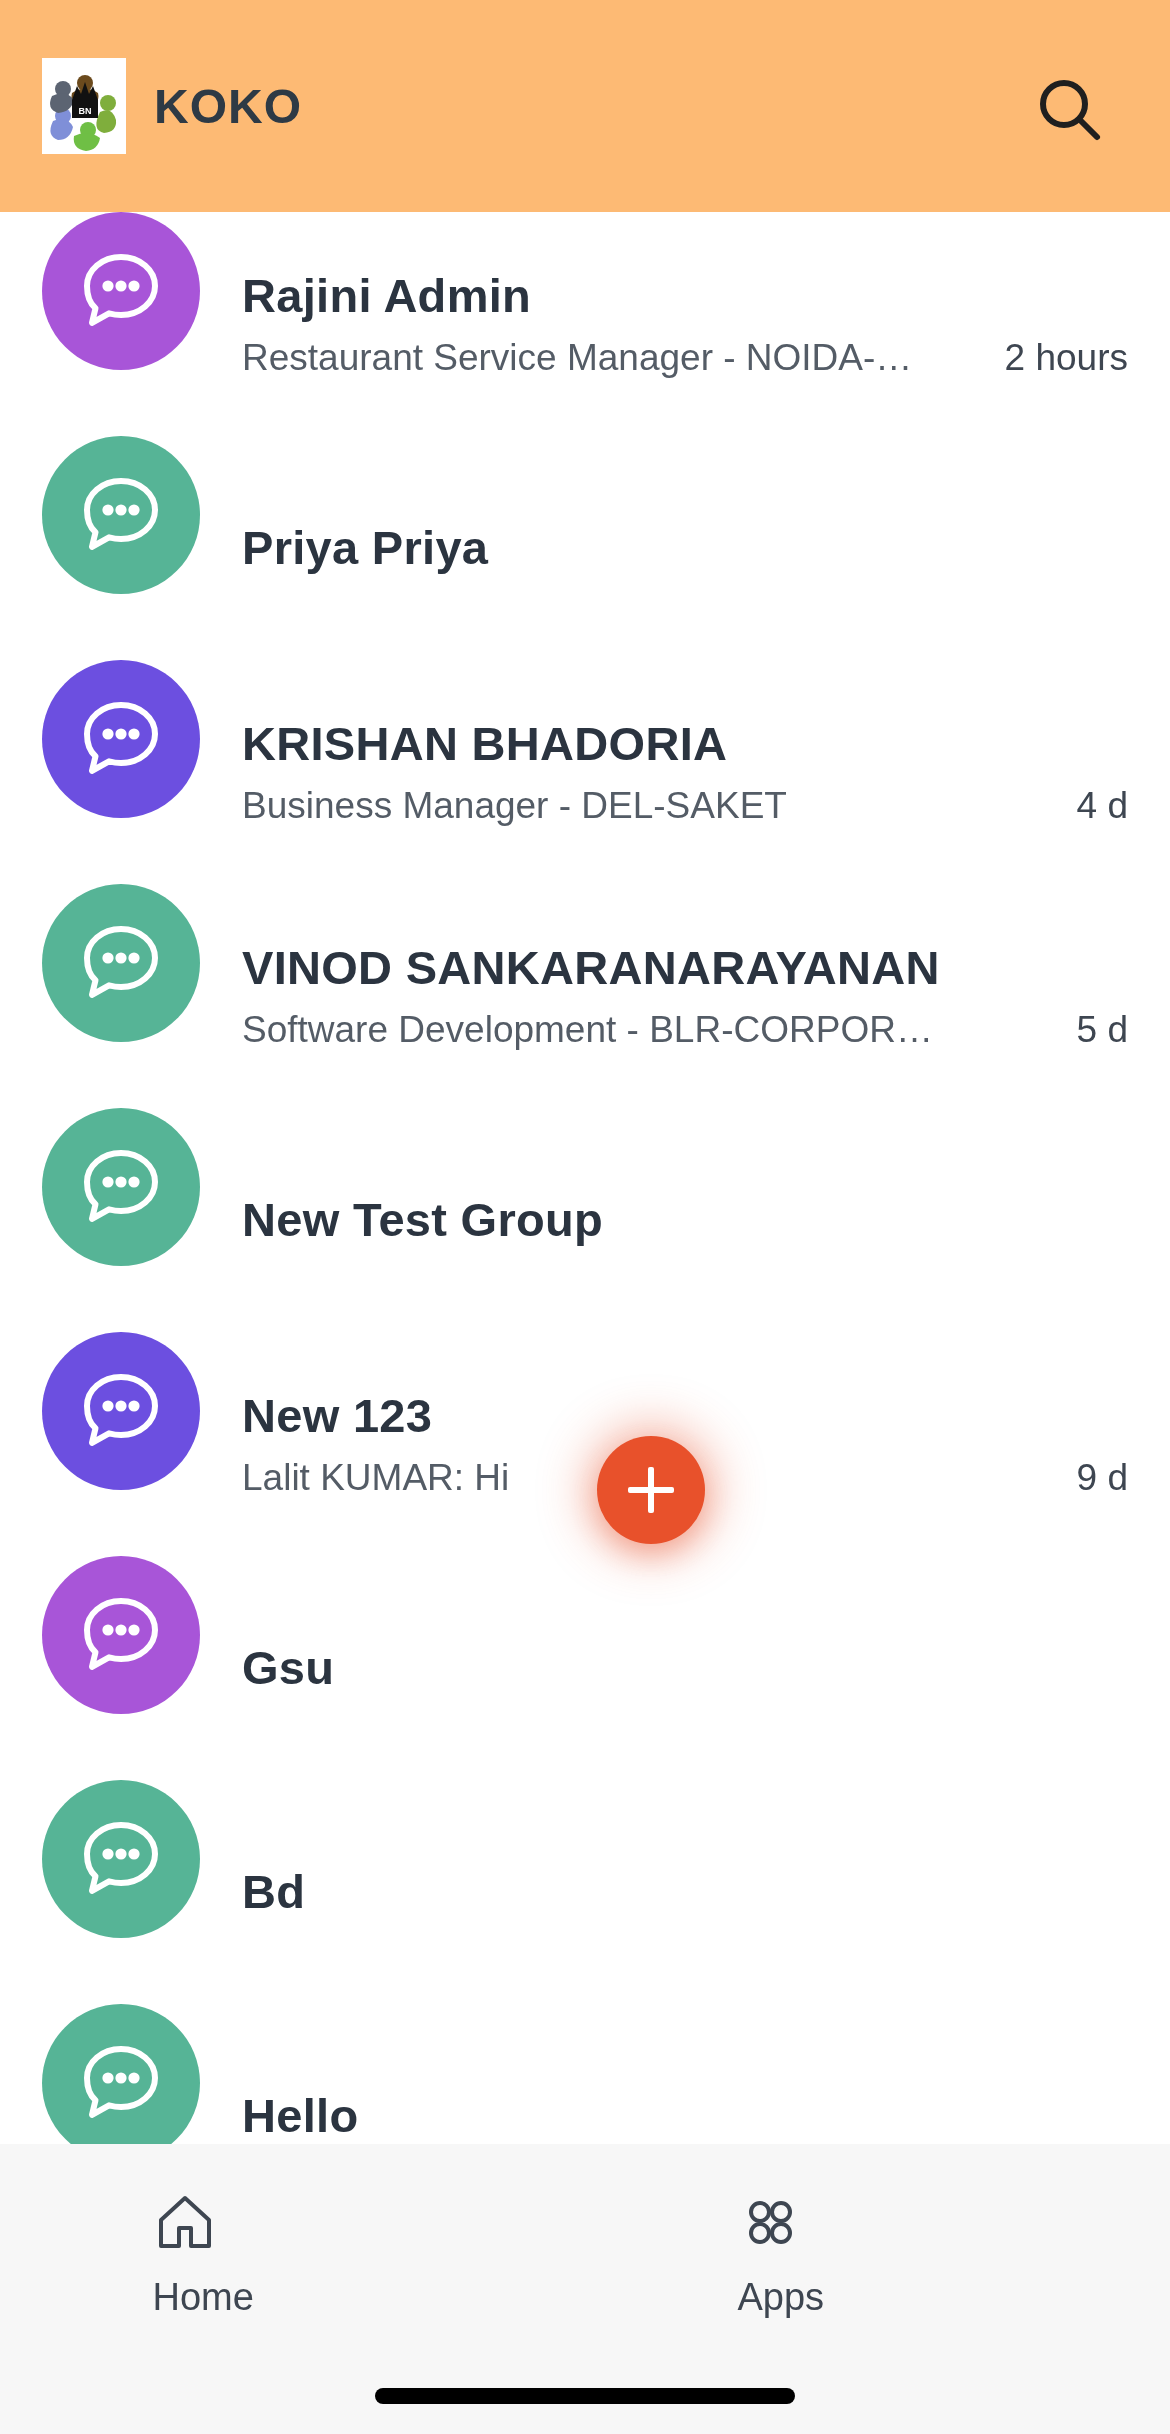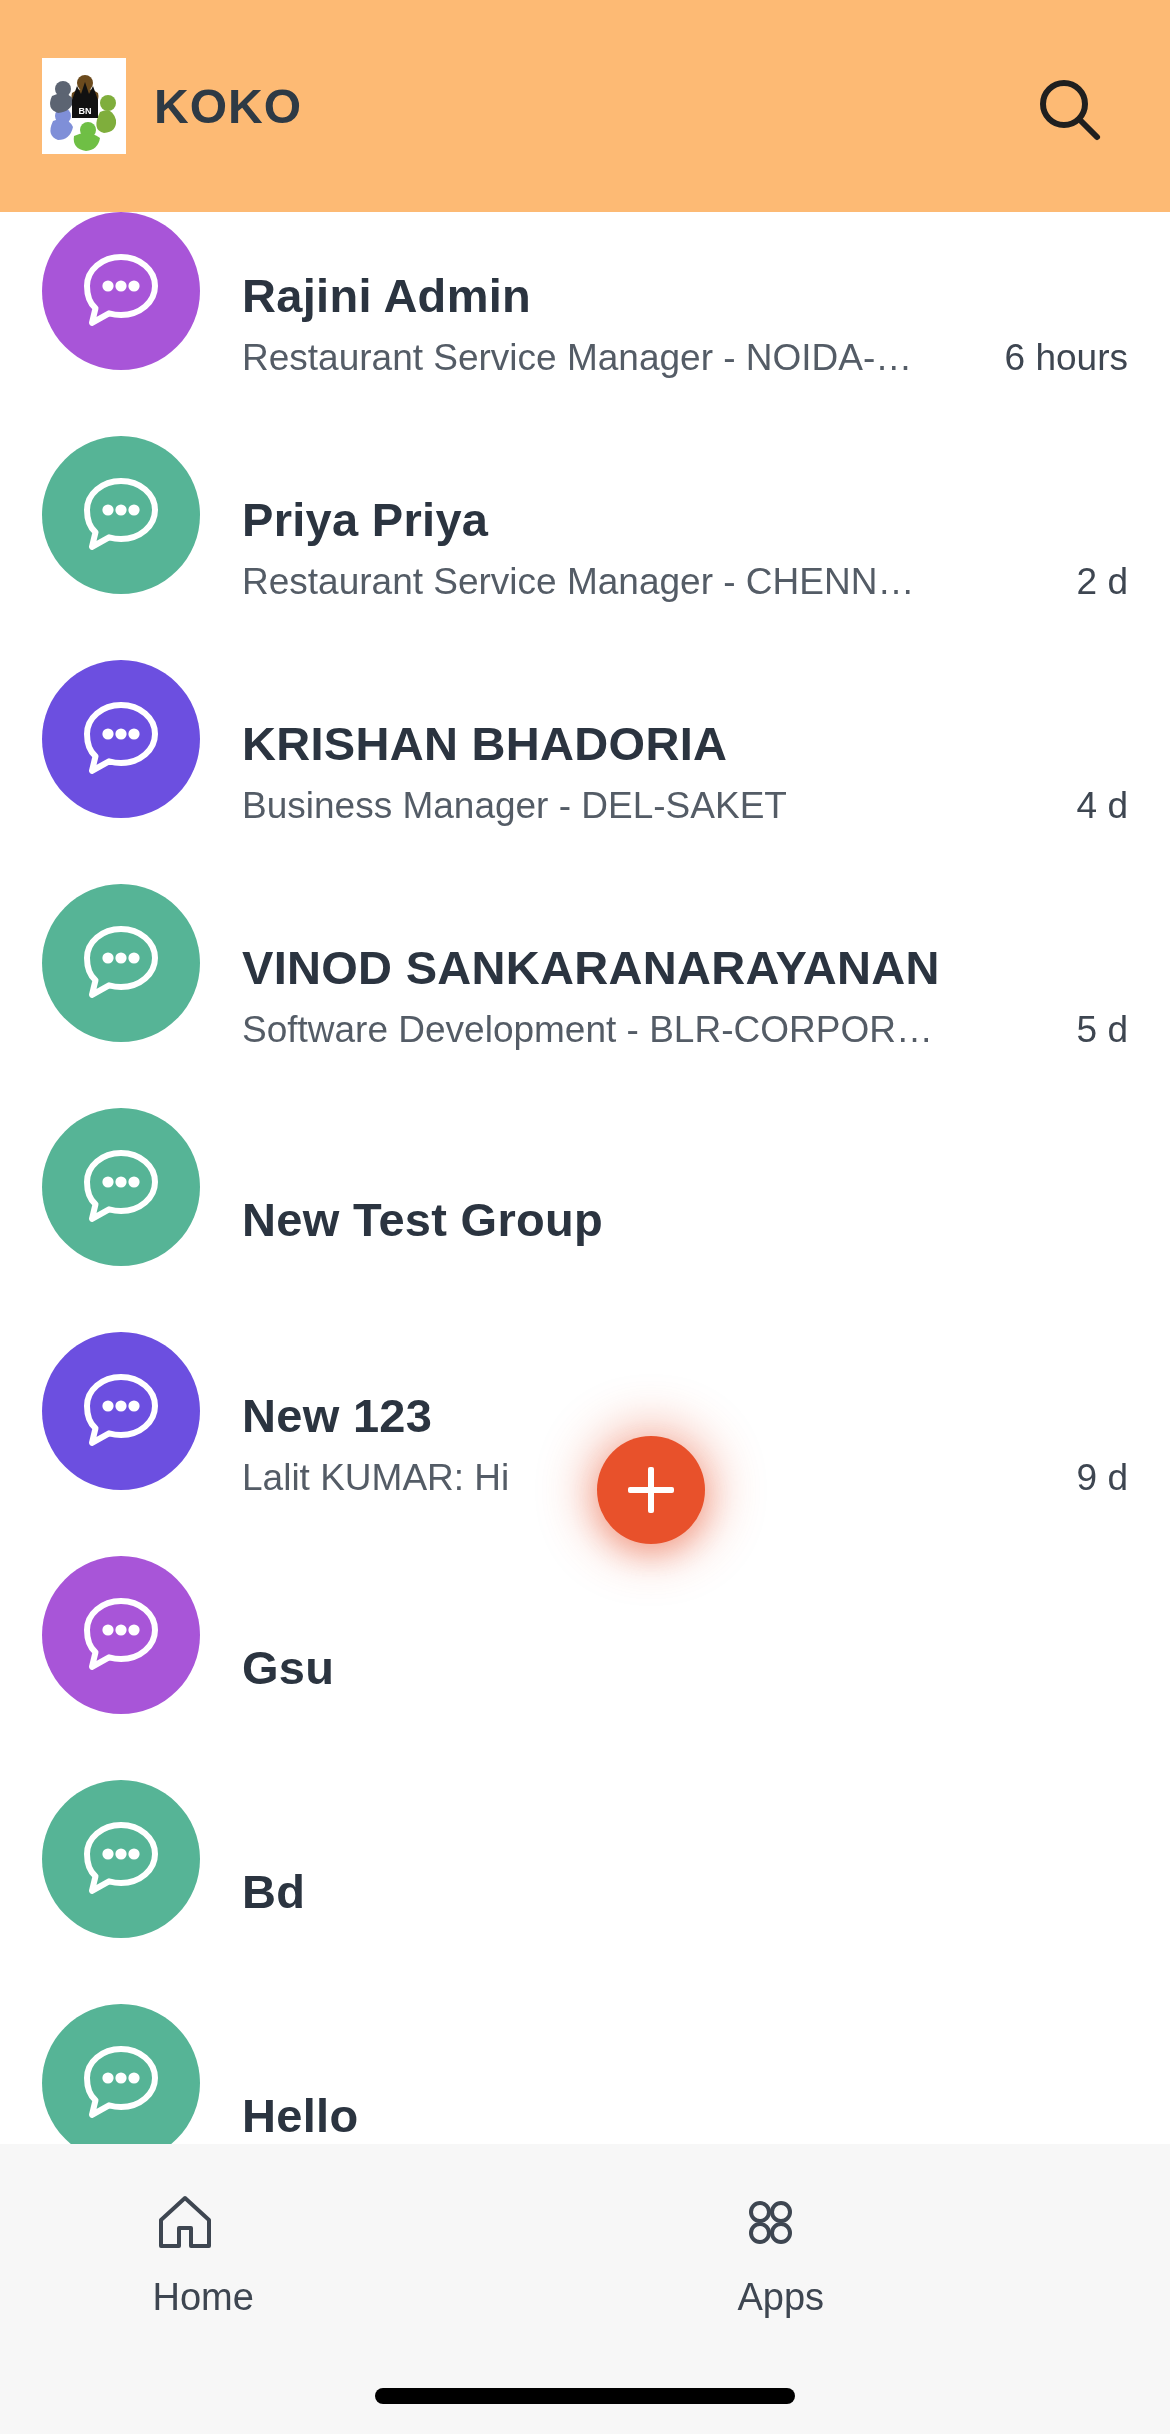--- a/index.html
+++ b/index.html
@@ -147,40 +147,36 @@
           <path d="M43 9 c19 0 34 13 34 29 c0 16 -15 29 -34 29 c-4 0 -8 -0.6 -12 -1.7 l-17 9.5 l3.5 -14.5 C10 53.8 9 45.9 9 38 C9 22 24 9 43 9 z" fill="none" stroke="#ffffff" stroke-width="6" stroke-linejoin="round"></path>
           <circle cx="30" cy="38" r="5.6" fill="#ffffff"></circle>
           <circle cx="43" cy="38" r="5.6" fill="#ffffff"></circle>
           <circle cx="56" cy="38" r="5.6" fill="#ffffff"></circle>
         </svg>
       </div>
       <div class="row-body">
         <div class="row-name">Rajini Admin</div>
         <div class="row-sub-line">
           <div class="row-sub">Restaurant Service Manager - NOIDA-…</div>
-          <div class="row-time">6 hours</div>
+          <div class="row-time">2 hours</div>
         </div>
       </div>
     </div>
 
     <div class="row">
       <div class="avatar" style="background:#56b496">
         <svg width="86" height="86" viewBox="0 0 86 86">
           <path d="M43 9 c19 0 34 13 34 29 c0 16 -15 29 -34 29 c-4 0 -8 -0.6 -12 -1.7 l-17 9.5 l3.5 -14.5 C10 53.8 9 45.9 9 38 C9 22 24 9 43 9 z" fill="none" stroke="#ffffff" stroke-width="6" stroke-linejoin="round"></path>
           <circle cx="30" cy="38" r="5.6" fill="#ffffff"></circle>
           <circle cx="43" cy="38" r="5.6" fill="#ffffff"></circle>
           <circle cx="56" cy="38" r="5.6" fill="#ffffff"></circle>
         </svg>
       </div>
       <div class="row-body">
         <div class="row-name">Priya Priya</div>
-        <div class="row-sub-line">
-          <div class="row-sub">Restaurant Service Manager - CHENN…</div>
-          <div class="row-time">2 d</div>
-        </div>
       </div>
     </div>
 
     <div class="row">
       <div class="avatar" style="background:#6c4fe0">
         <svg width="86" height="86" viewBox="0 0 86 86">
           <path d="M43 9 c19 0 34 13 34 29 c0 16 -15 29 -34 29 c-4 0 -8 -0.6 -12 -1.7 l-17 9.5 l3.5 -14.5 C10 53.8 9 45.9 9 38 C9 22 24 9 43 9 z" fill="none" stroke="#ffffff" stroke-width="6" stroke-linejoin="round"></path>
           <circle cx="30" cy="38" r="5.6" fill="#ffffff"></circle>
           <circle cx="43" cy="38" r="5.6" fill="#ffffff"></circle>
           <circle cx="56" cy="38" r="5.6" fill="#ffffff"></circle>

